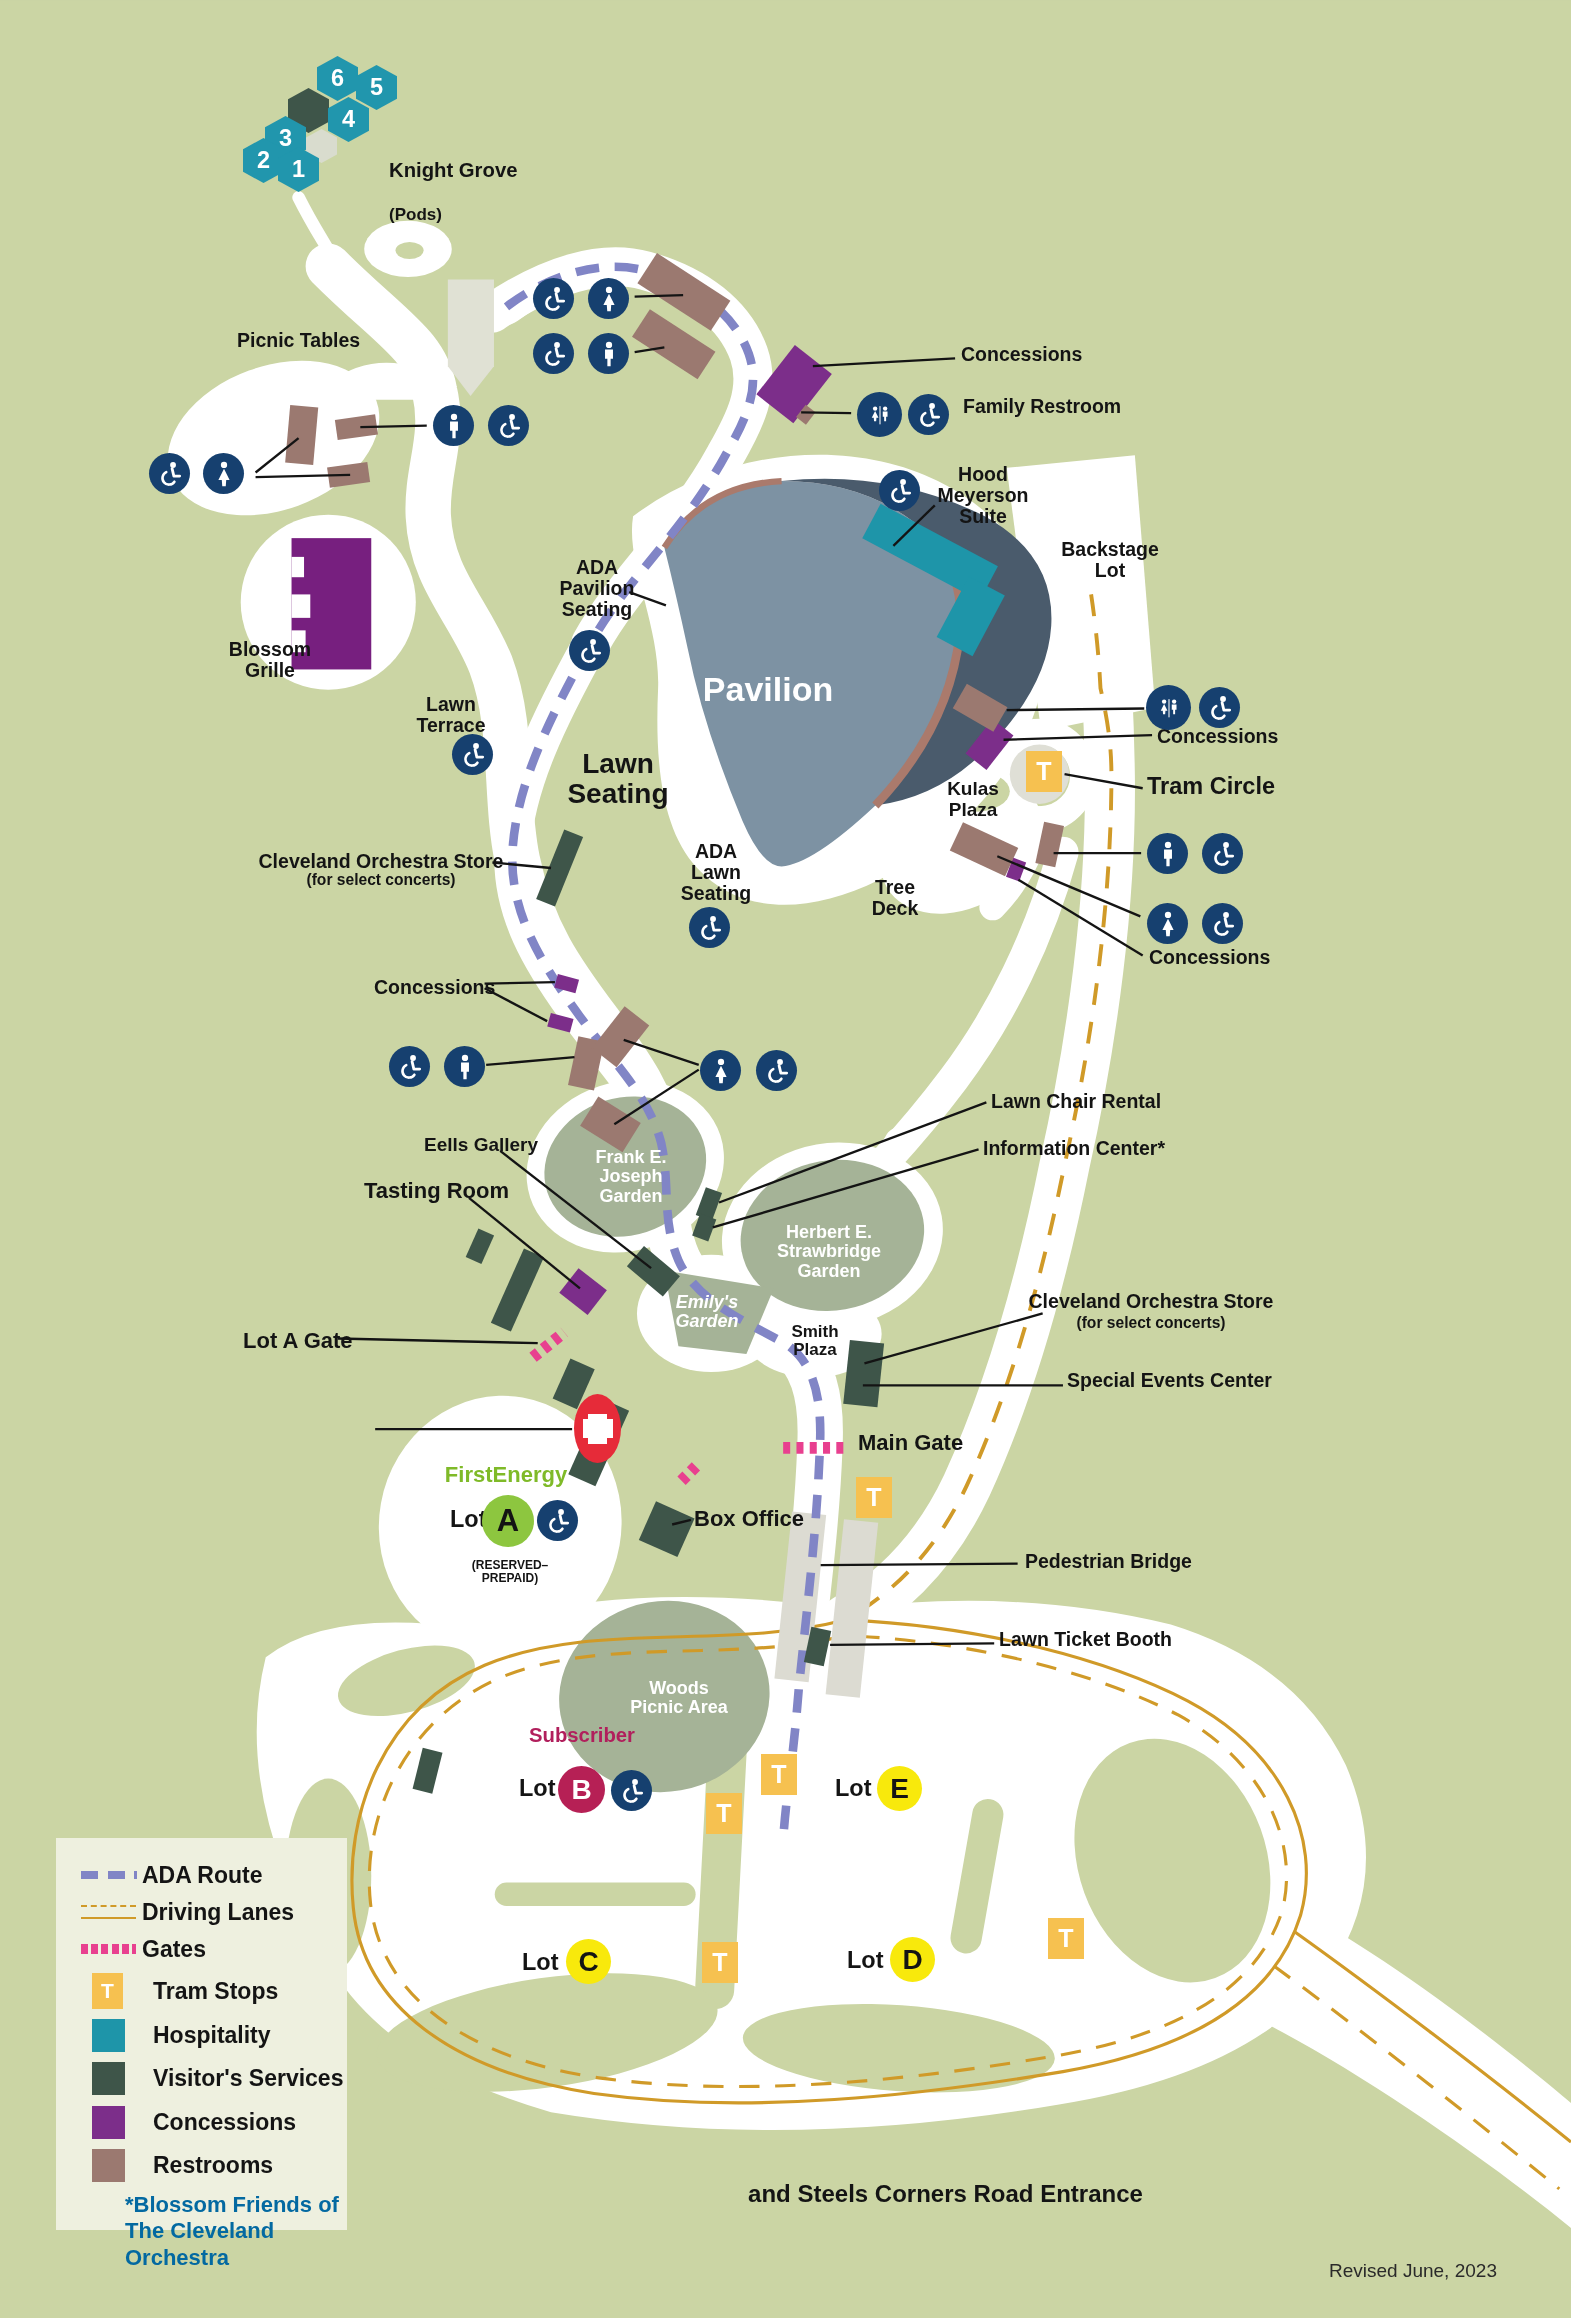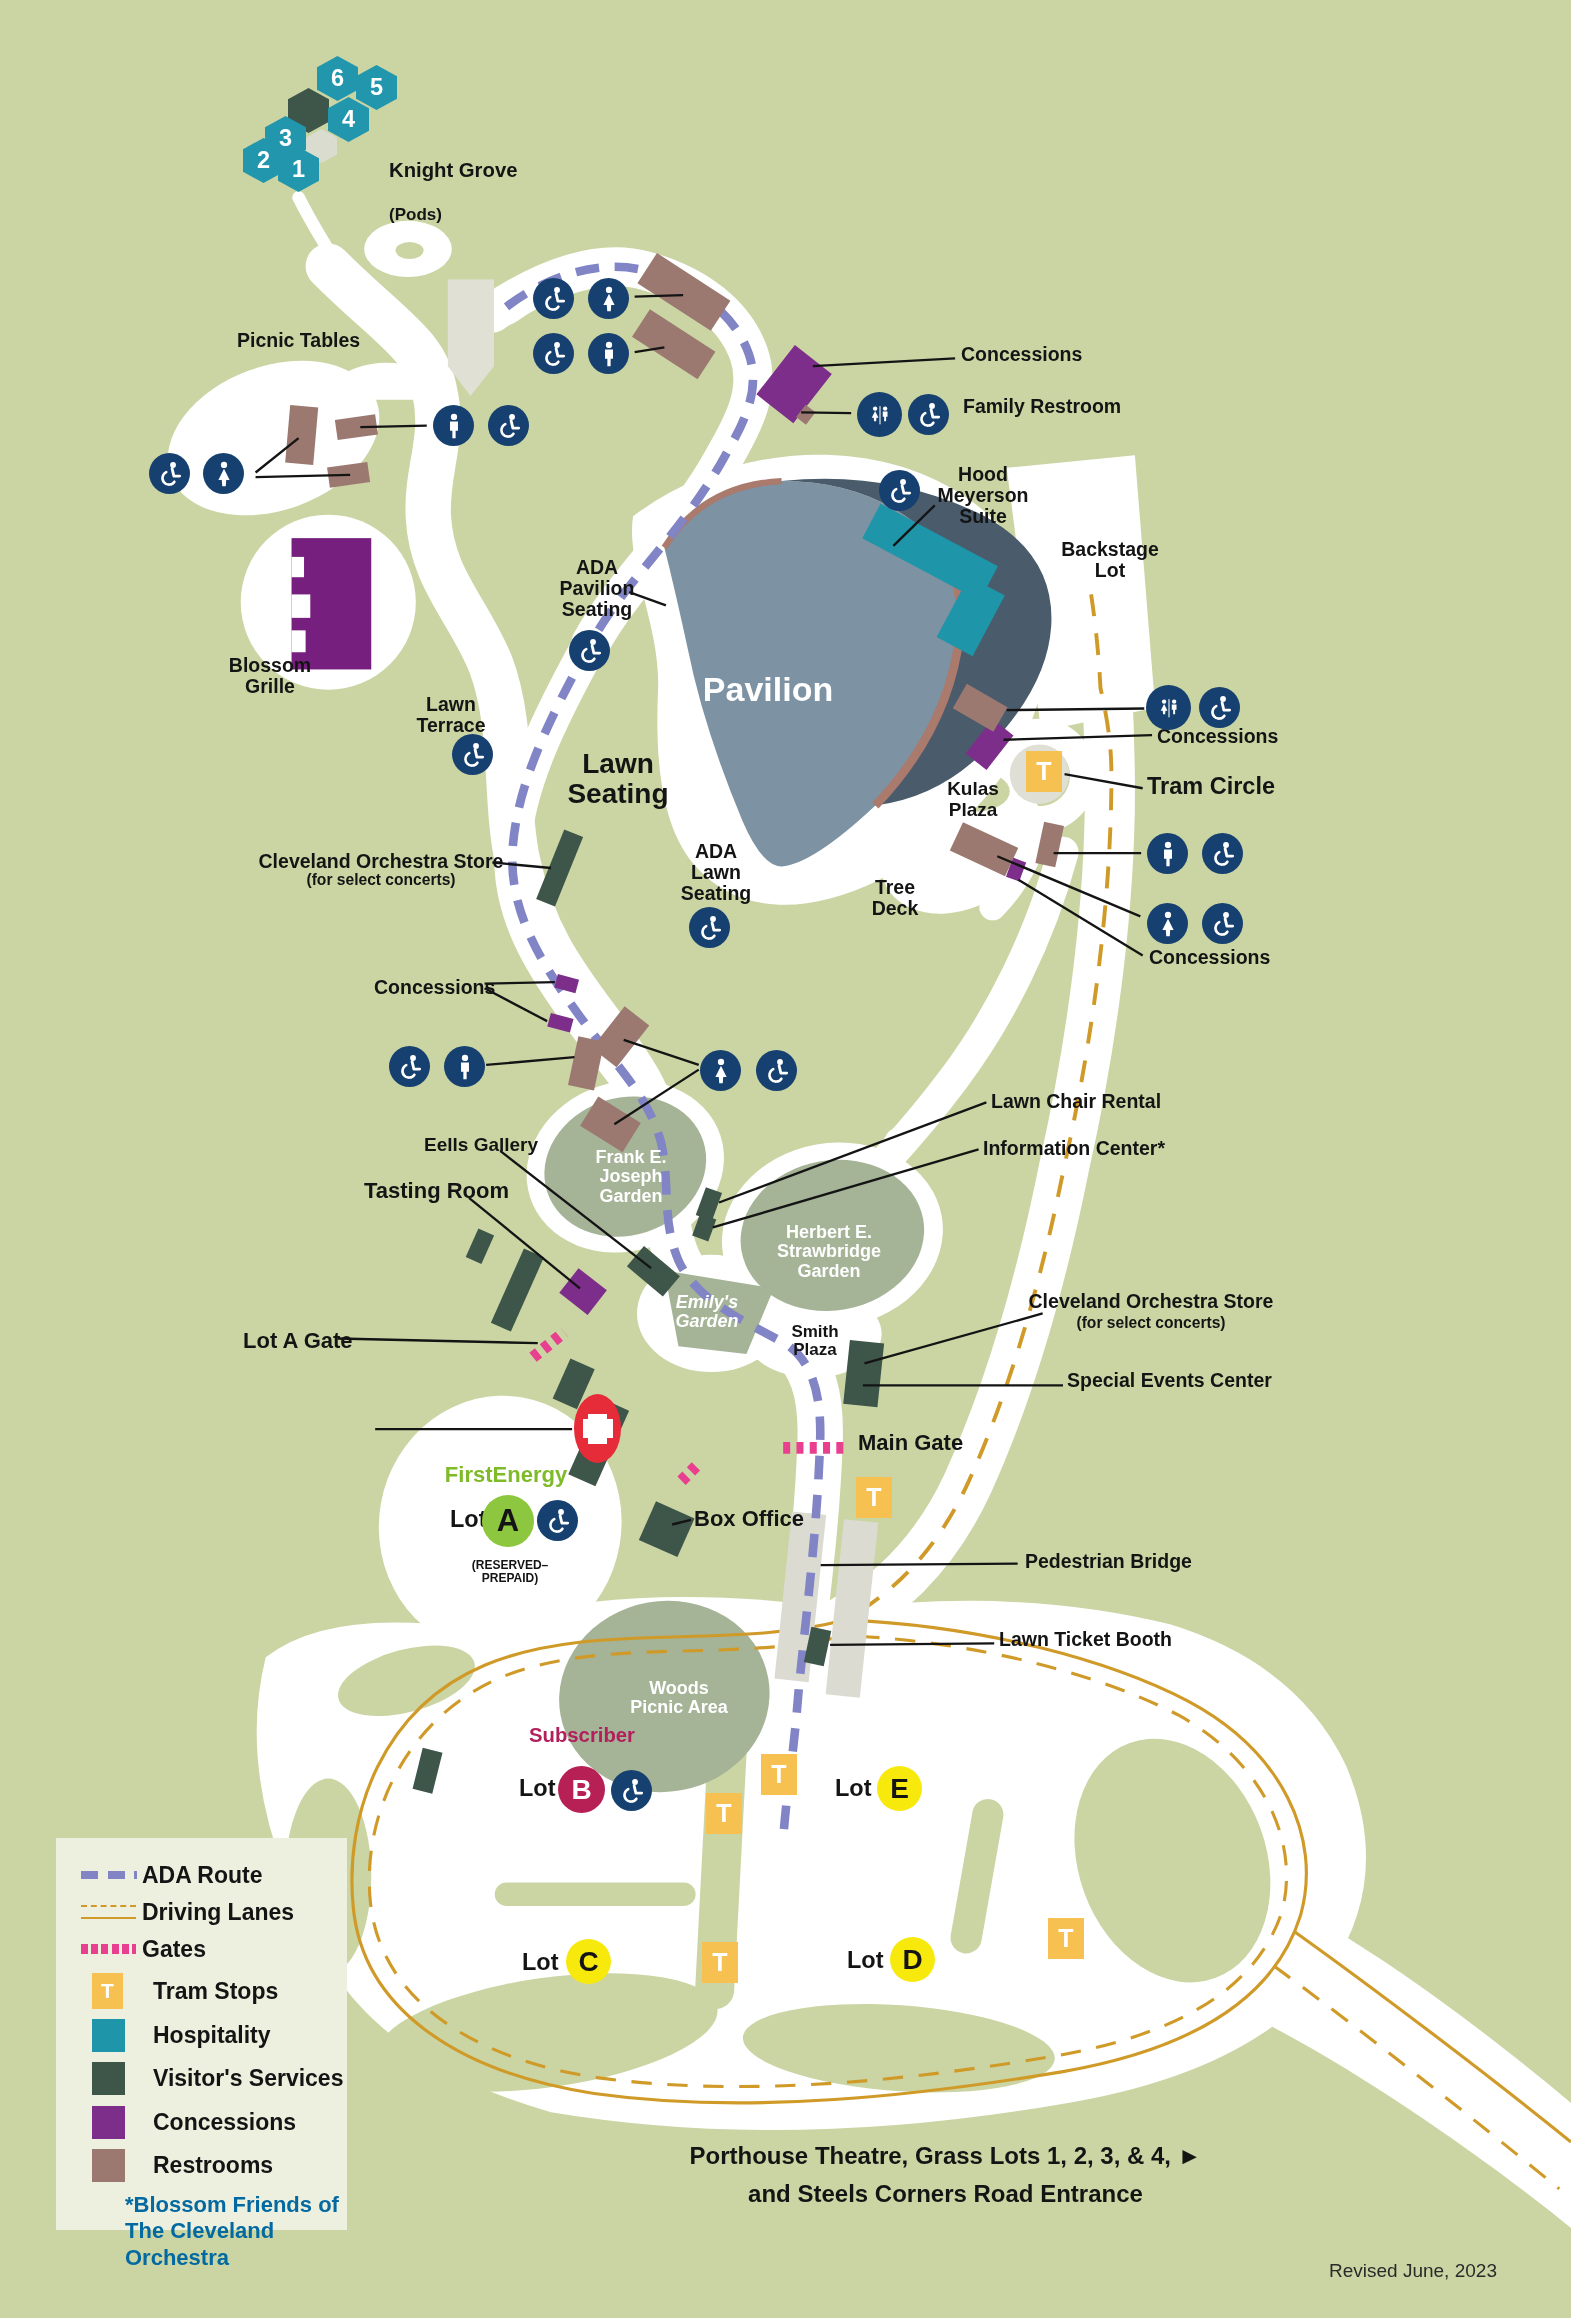--- a/index.html
+++ b/index.html
@@ -283,21 +283,21 @@
 <div class="lbl c w" style="left:768px;top:671px;font-size:34px;">Pavilion</div>
 <div class="lbl c" style="left:618px;top:749px;font-size:28px;">Lawn
 Seating</div>
 <div class="lbl c" style="left:451px;top:694px;">Lawn
 Terrace</div>
 <div class="lbl c" style="left:973px;top:779px;font-size:19px;">Kulas
 Plaza</div>
 <div class="lbl big" style="left:1147px;top:774px;">Tram Circle</div>
 <div class="lbl" style="left:1157px;top:726px;">Concessions</div>
 <div class="lbl" style="left:1149px;top:947px;">Concessions</div>
-<div class="lbl c" style="left:270px;top:639px;margin-top:16px;">Blossom
+<div class="lbl c" style="left:270px;top:639px;">Blossom
 Grille</div>
 <div class="lbl c" style="left:381px;top:851px;">Cleveland Orchestra Store</div>
 <div class="lbl c sm" style="left:381px;top:872px;">(for select concerts)</div>
 <div class="lbl" style="left:374px;top:977px;">Concessions</div>
 <div class="lbl" style="left:424px;top:1135px;font-size:19px;">Eells Gallery</div>
 <div class="lbl" style="left:364px;top:1179px;font-size:22px;">Tasting Room</div>
 <div class="lbl c w" style="left:631px;top:1148px;font-size:18px;">Frank E.
 Joseph
 Garden</div>
 <div class="lbl c w" style="left:829px;top:1223px;font-size:18px;">Herbert E.
@@ -550,18 +550,17 @@
   <div class="lrow">
     <div class="lico" style="padding-left:11px;">
           <div class="sw-sq" style="background:#9b7970;"></div>
         </div>
     <div class="ltxt">Restrooms</div>
   </div>
   <div class="foot">*Blossom Friends of
 The Cleveland Orchestra</div>
 </div>
 
-<div class="lbl" style="left:676px;top:2139px;width:539px;text-align:center;font-size:24px;line-height:1.45;">Porthouse Theatre, Grass Lots 1, 2, 3, &amp; 4,  ►</div>
 <div class="lbl" style="left:676px;top:2181px;width:539px;text-align:center;font-size:24px;">and Steels Corners Road Entrance</div>
 <div class="lbl" style="left:1329px;top:2261px;font-size:19px;font-weight:normal;color:#2a2a2a;">Revised June, 2023</div>
 
 </div>
 
 
 </body></html>

